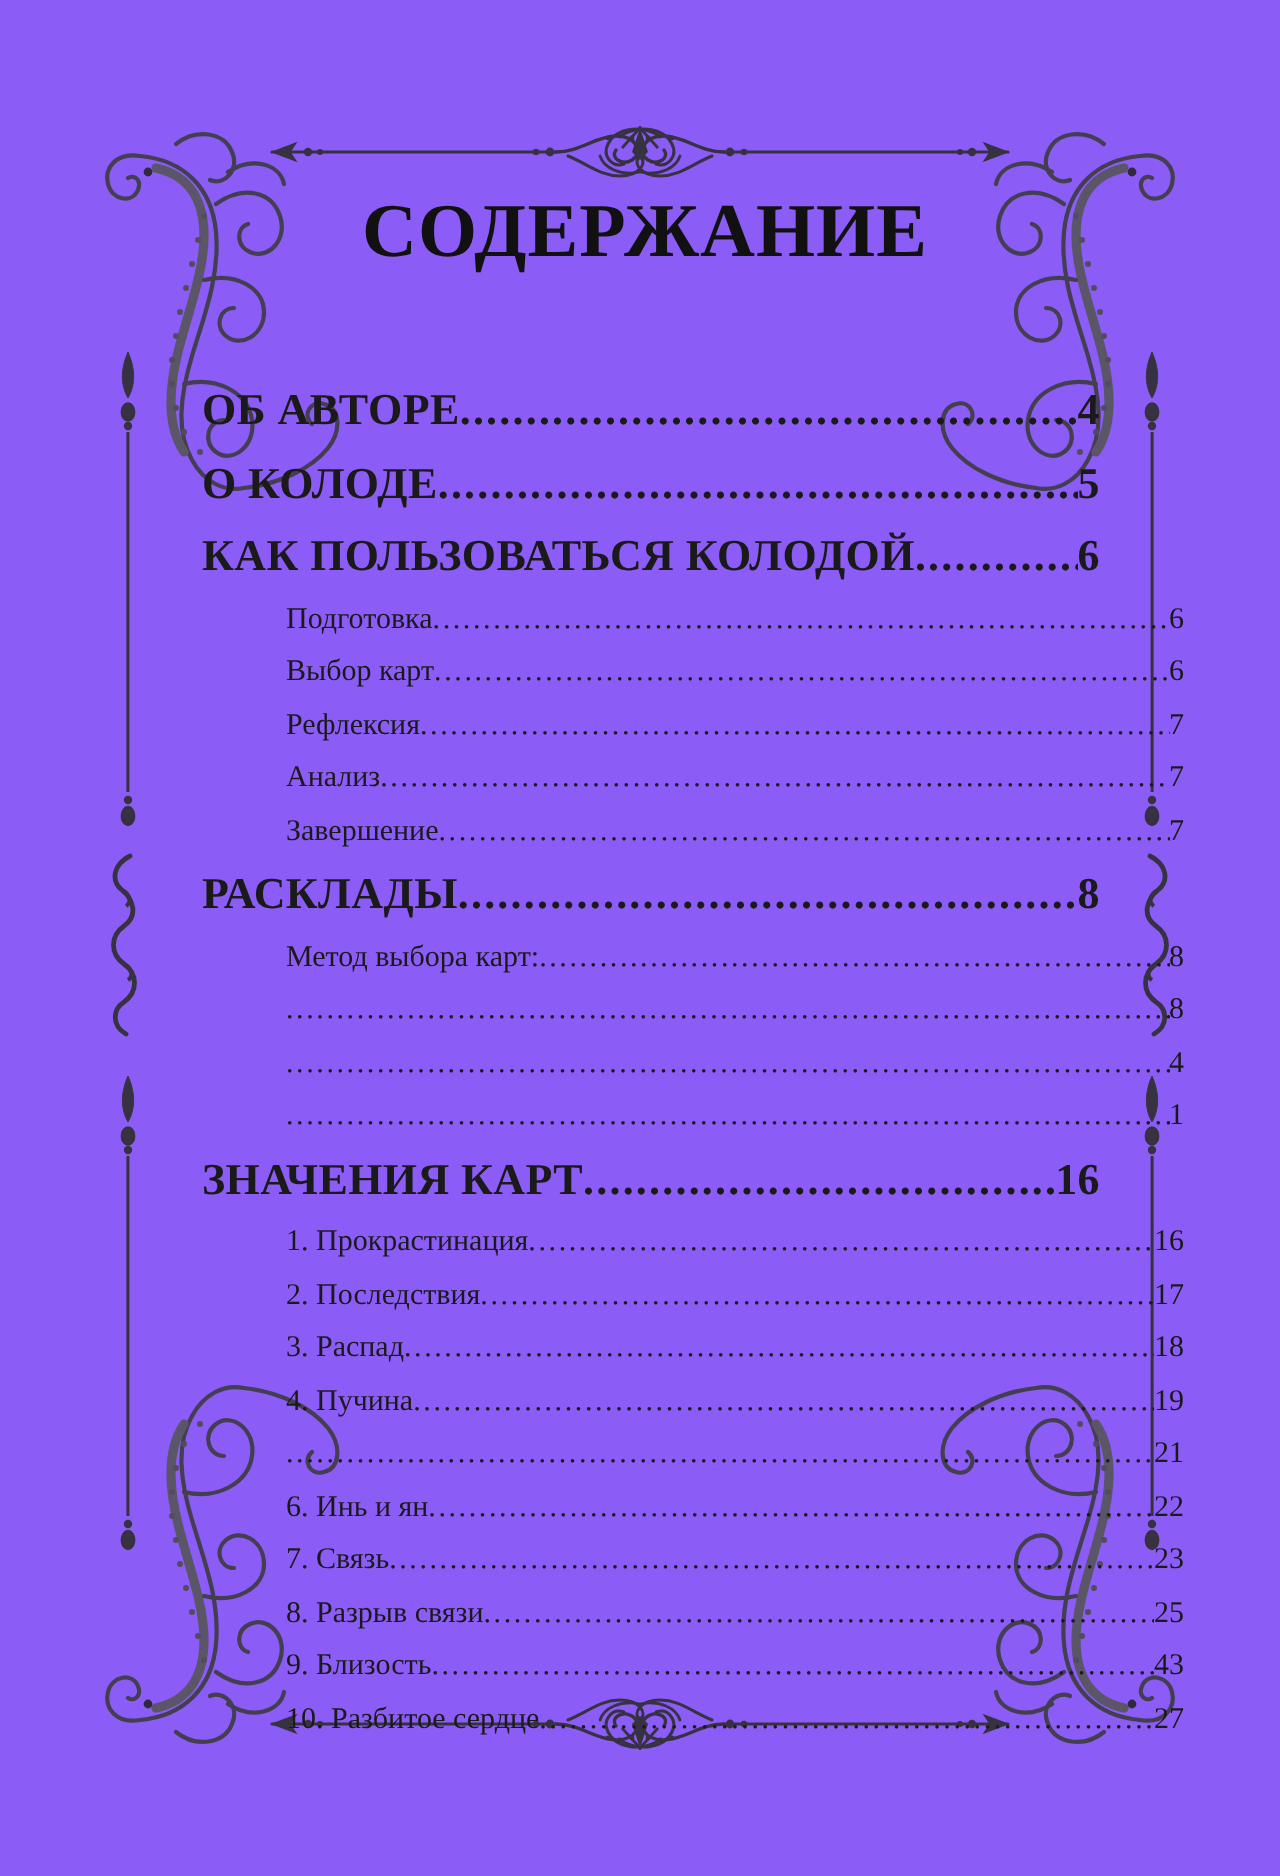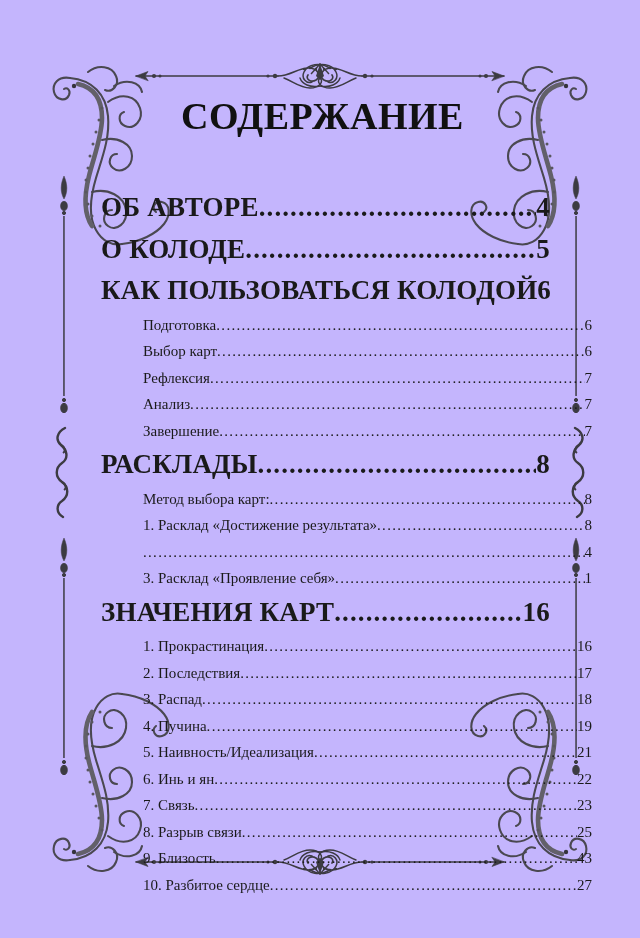--- a/index.html
+++ b/index.html
@@ -15,21 +15,21 @@
     overflow: hidden;
     position: relative;
   }
 
   
   #page {
     position: absolute;
     left: 0; top: 0;
     width: 640px;
     height: 938px;
-    background: #c4b5fd;
+    background: #8b5cf6;
     box-sizing: border-box;
   }
 
   
   .frame-svg {
     position: absolute;
     left: 0; top: 0;
     width: 640px;
     height: 938px;
     pointer-events: none;
@@ -85,21 +85,21 @@
     color: #1a1a1a;
   }
 
   .toc-page {
     flex: 0 0 auto;
     text-align: right;
   }
 
   
   .lvl1 {
-    font-size: 27px;
+    font-size: 22px;
     font-weight: bold;
     letter-spacing: 0.2px;
     margin-bottom: 10.5px;
     padding-left: 0px;
     justify-content: space-between;
   }
   .lvl1 .toc-dots { letter-spacing: 1.1px; font-weight: bold; }
   .lvl1 .toc-page { font-weight: bold; }
 
   
@@ -316,30 +316,28 @@
           <span class="toc-label">РАСКЛАДЫ </span>
           <span class="toc-dots">........................................................................................................................................................................................................</span>
           <span class="toc-page">8</span>
         </li>
         <li class="toc-row lvl2">
           <span class="toc-label">Метод выбора карт: </span>
           <span class="toc-dots">........................................................................................................................................................................................................</span>
           <span class="toc-page">8</span>
         </li>
         <li class="toc-row lvl2">
-          <span class="toc-label">1. Расклад «Достижение результата»</span>
           <span class="toc-dots">........................................................................................................................................................................................................</span>
           <span class="toc-page">8</span>
         </li>
         <li class="toc-row lvl2">
           <span class="toc-dots">........................................................................................................................................................................................................</span>
           <span class="toc-page">4</span>
         </li>
         <li class="toc-row lvl2">
-          <span class="toc-label">3. Расклад «Проявление себя»</span>
           <span class="toc-dots">........................................................................................................................................................................................................</span>
           <span class="toc-page">1</span>
         </li>
         <li class="toc-row lvl1 gap-before">
           <span class="toc-label">ЗНАЧЕНИЯ КАРТ</span>
           <span class="toc-dots">........................................................................................................................................................................................................</span>
           <span class="toc-page">16</span>
         </li>
         <li class="toc-row lvl2">
           <span class="toc-label">1. Прокрастинация</span>
@@ -355,21 +353,20 @@
           <span class="toc-label">3. Распад </span>
           <span class="toc-dots">........................................................................................................................................................................................................</span>
           <span class="toc-page">18</span>
         </li>
         <li class="toc-row lvl2">
           <span class="toc-label">4. Пучина</span>
           <span class="toc-dots">........................................................................................................................................................................................................</span>
           <span class="toc-page">19</span>
         </li>
         <li class="toc-row lvl2">
-          <span class="toc-label">5. Наивность/Идеализация</span>
           <span class="toc-dots">........................................................................................................................................................................................................</span>
           <span class="toc-page">21</span>
         </li>
         <li class="toc-row lvl2">
           <span class="toc-label">6. Инь и ян</span>
           <span class="toc-dots">........................................................................................................................................................................................................</span>
           <span class="toc-page">22</span>
         </li>
         <li class="toc-row lvl2">
           <span class="toc-label">7. Связь</span>

